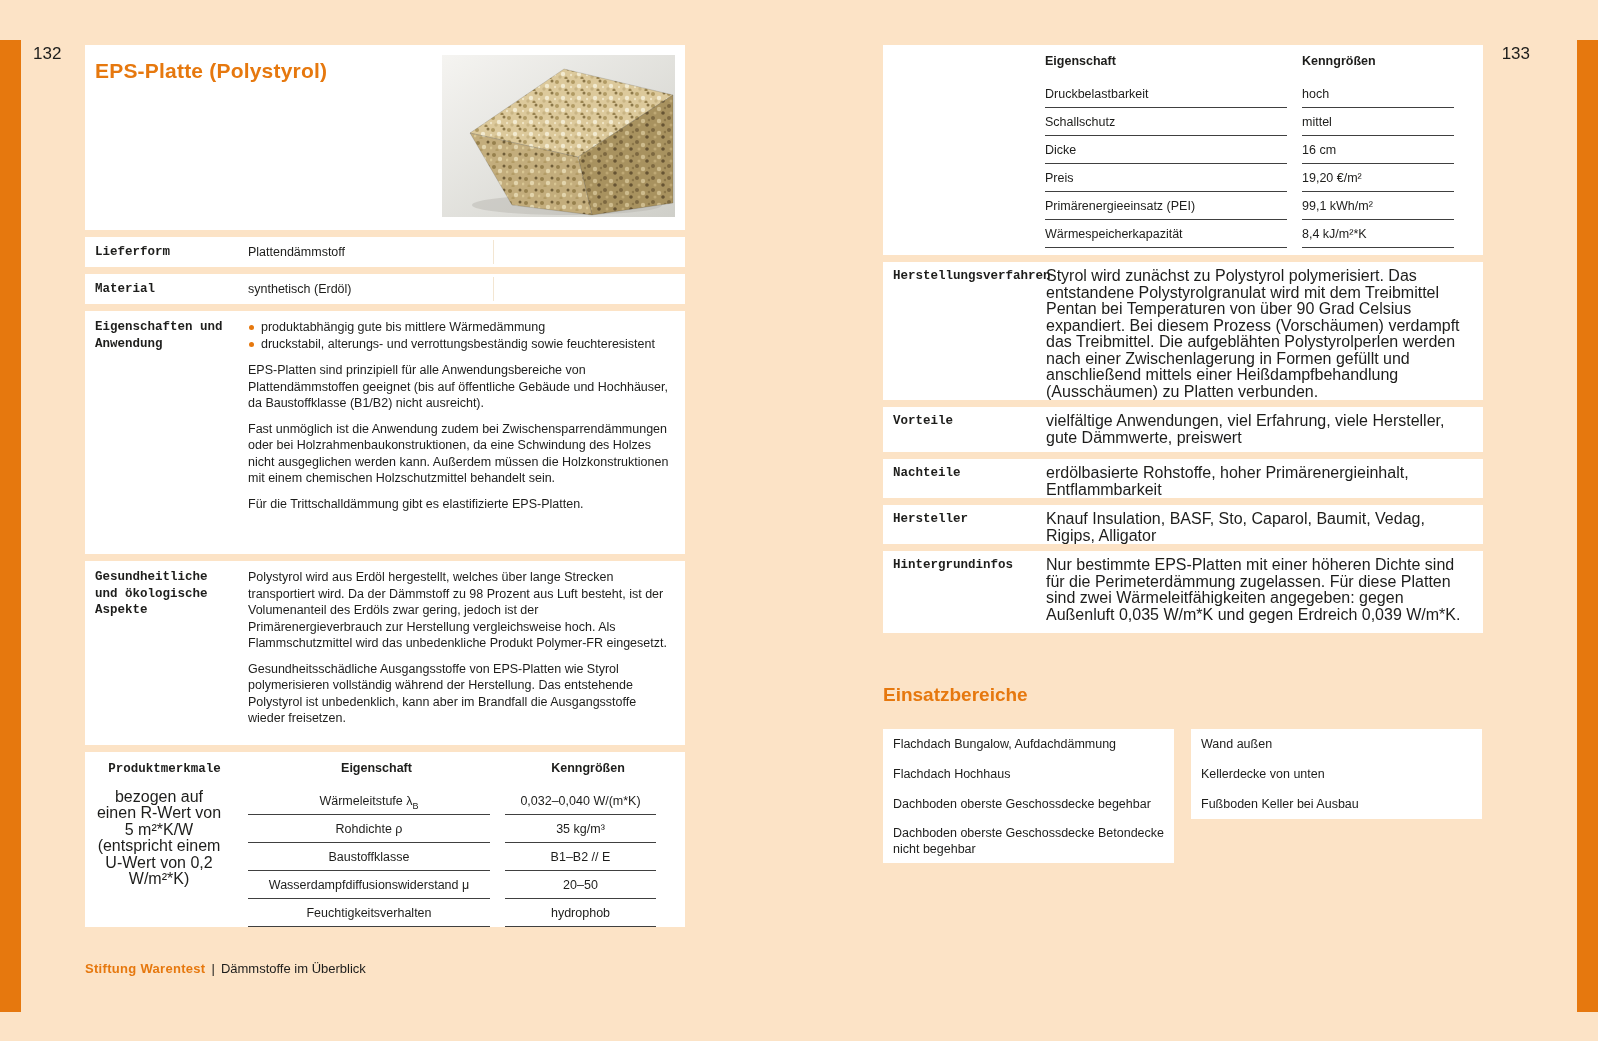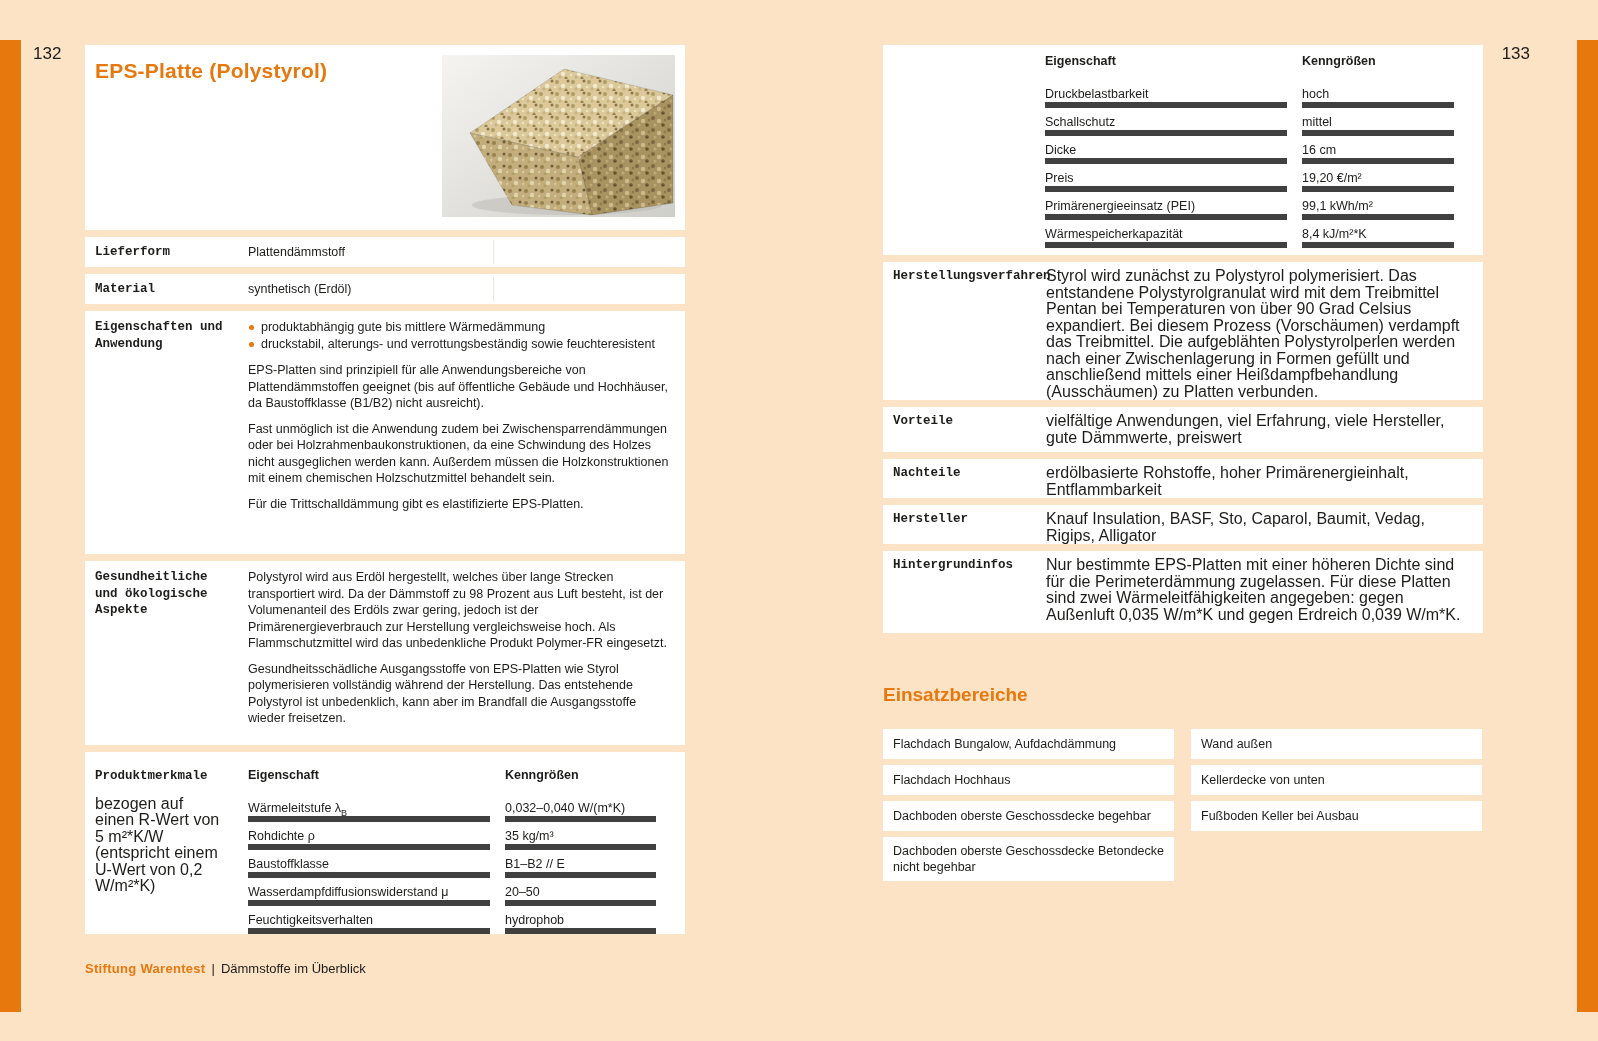--- a/index.html
+++ b/index.html
@@ -30,35 +30,35 @@
   .val { font-size:12.5px; line-height:16.5px; }
 
   
   .textrow { display:grid; grid-template-columns:153px 1fr; padding:8px 14px 10px 10px; }
   .content { font-size:12.5px; line-height:16.5px; }
   .content p { margin-top:9px; }
   .bullet { position:relative; padding-left:13px; line-height:17px; }
   .dot { position:absolute; left:1px; top:6px; width:5px; height:5px; border-radius:50%; background:#e6780e; }
 
   
-  .prodrow { display:grid; grid-template-columns:153px 1fr; padding:16px 14px 0 10px; min-height:172px; }
+  .prodrow { display:grid; grid-template-columns:153px 1fr; padding:9px 14px 0 10px; min-height:172px;text-align:center; }
   .note { width:128px; margin-top:11px; font-size:16px; line-height:16.5px; font-weight:normal; }
   .subtable { display:grid; grid-template-columns:257px 1fr; align-content:start; }
   .cell { font-size:12.5px; height:28px; padding-top:7px; }
   .cell.head { font-weight:bold; height:26px; padding-top:0; }
-  .cell.data { border-bottom:6px solid #404040; margin-right:15px; }
+  .cell.data { border-bottom:1px solid #404040; margin-right:15px; }
   .toptable { padding:9px 14px 0 162px; min-height:210px; }
 
   
   .rrow { display:grid; grid-template-columns:153px 1fr; padding:6px 14px 0 10px; }
   .txt { font-size:16px; line-height:16.5px; }
 
   .einsatz-heading { margin:44px 0 16px 0; color:#e6780e; font-size:19px; font-weight:bold; }
   .einsatz-grid { display:flex; gap:17px; }
-  .ecol { width:291px; display:flex; flex-direction:column; gap:6px; }
+  .ecol { width:291px; display:flex; flex-direction:column; }
   .ebox { background:#fff; min-height:30px; display:flex; align-items:center; padding:3px 10px; font-size:12.5px; line-height:16.5px; }
 
   .footer { position:absolute; left:85px; top:961px; font-size:13px; }
   .footer .brand { color:#e6780e; font-weight:bold; letter-spacing:.3px; }
   .footer .sep { margin:0 6px; color:#1d1d1b; }
   sub { font-size:9px; }
 </style>
 </head>
 <body>
 

